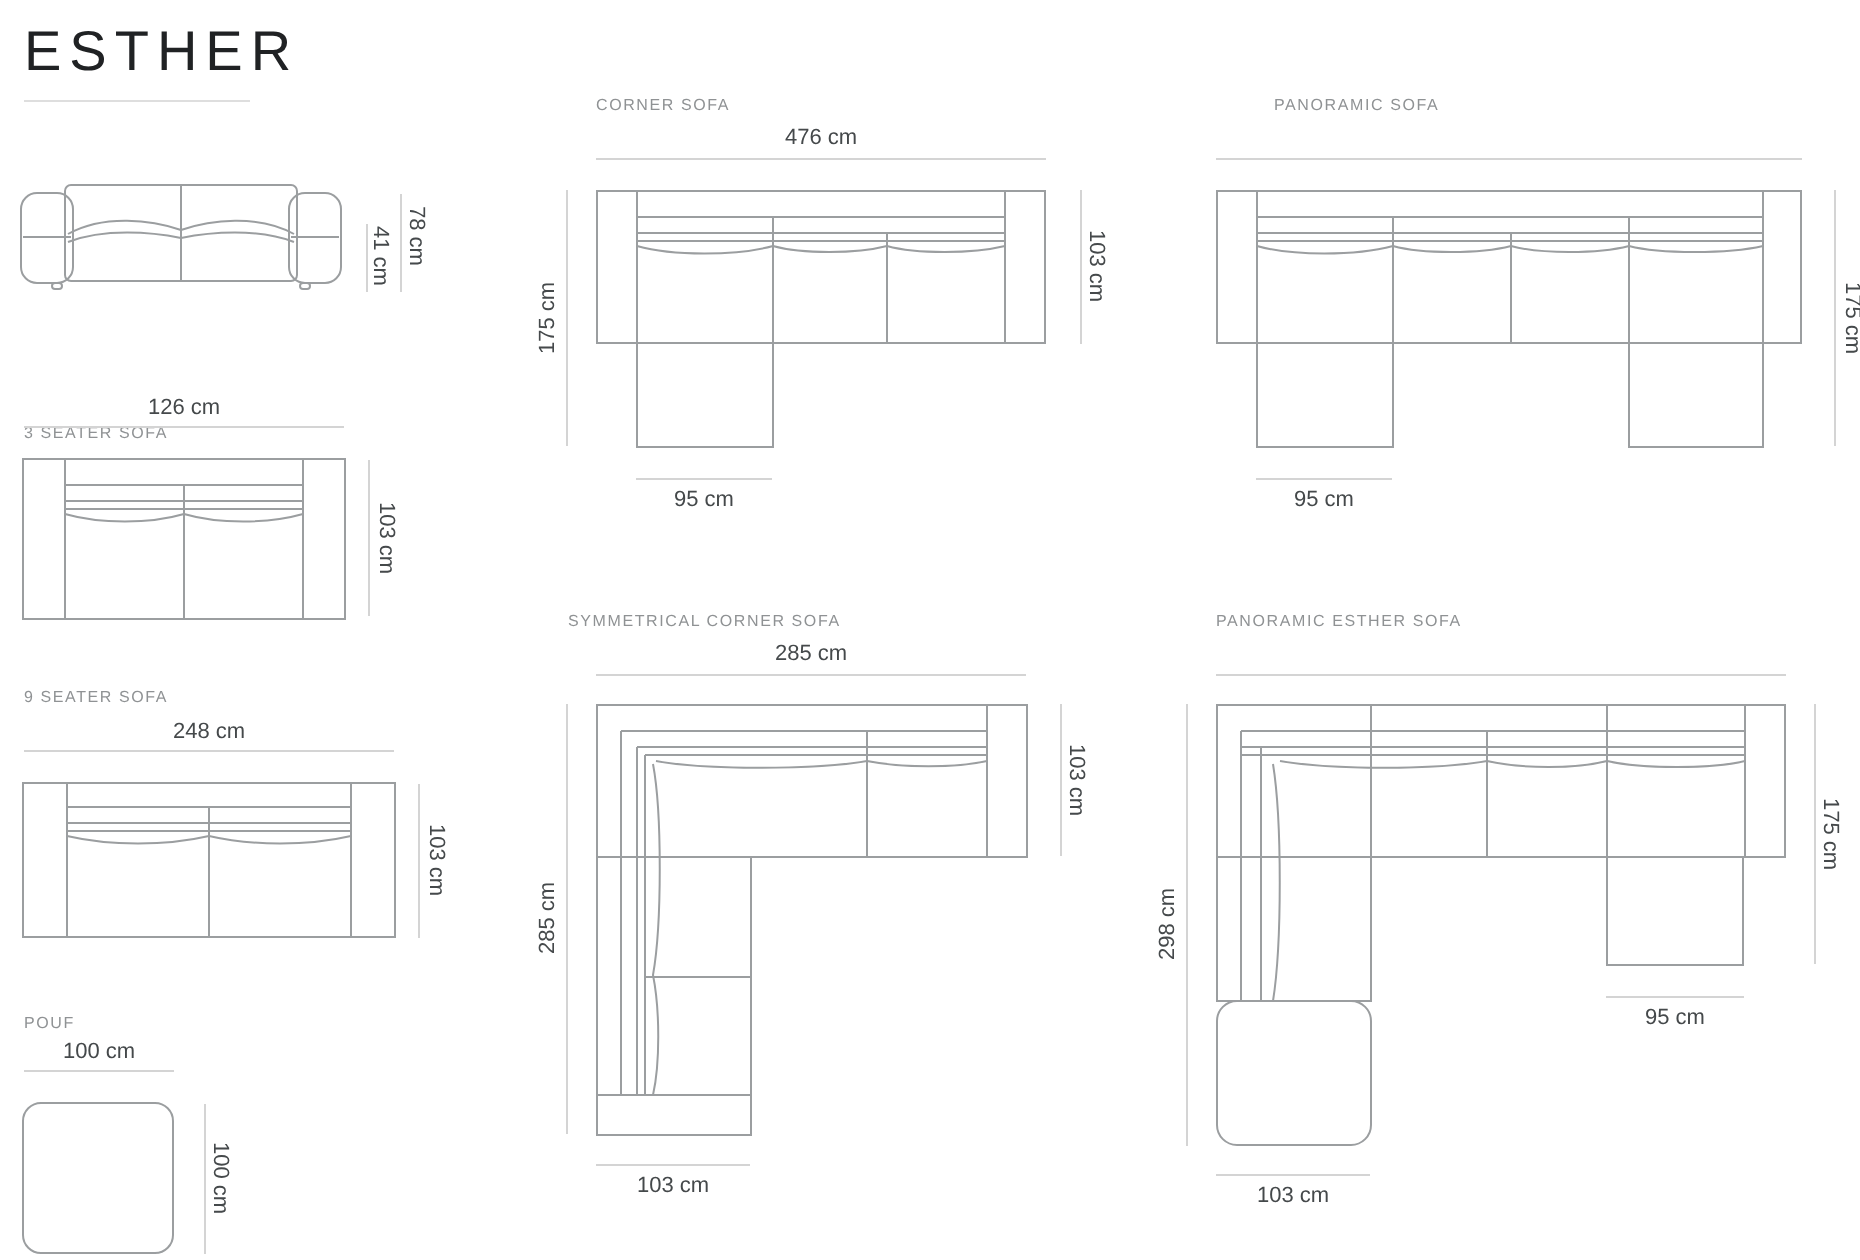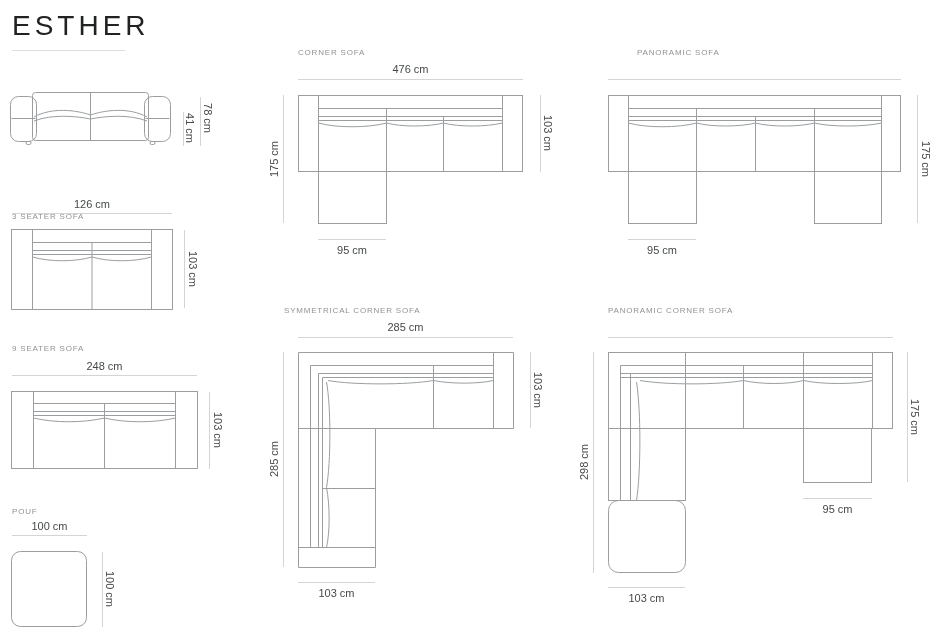--- a/index.html
+++ b/index.html
@@ -147,21 +147,21 @@
     <line x1="90.5" y1="15.5" x2="90.5" y2="78.5"></line>
     <line x1="149.5" y1="23.5" x2="149.5" y2="78.5"></line>
     <line x1="208.5" y1="15.5" x2="208.5" y2="78.5"></line>
     <path d="M22.5,30 C40,35 72,35 90.5,30 C105,34 134,34 149.5,30 C164,34 193,34 208.5,30 C224,34 258,34 275.5,30"></path>
   </svg>
   <div class="dl-v" style="left:917px;top:95px;height:128px;"></div>
   <div class="vlab" style="left:926px;top:159px;">175 cm</div>
   <div class="dl-h" style="left:628px;top:239px;width:68px;"></div>
   <div class="hlab" style="left:628px;top:244px;width:68px;">95 cm</div>
 
-  <div class="sec-label" style="left:608px;top:306px;">PANORAMIC CORNER SOFA</div>
+  <div class="sec-label" style="left:608px;top:306px;">PANORAMIC ESTHER SOFA</div>
   <div class="dl-h" style="left:608px;top:337px;width:285px;"></div>
   <svg style="left:606px;top:350px;" width="291" height="227" viewBox="0 0 291 227">
     <rect x="2.5" y="2.5" width="284" height="76"></rect>
     <line x1="266.5" y1="2.5" x2="266.5" y2="78.5"></line>
     <rect x="197.5" y="78.5" width="68" height="54"></rect>
     <rect x="2.5" y="2.5" width="77" height="148"></rect>
     <rect x="2.5" y="150.5" width="77" height="72" rx="10"></rect>
     <line x1="14.5" y1="15.5" x2="266.5" y2="15.5"></line>
     <line x1="14.5" y1="23.5" x2="266.5" y2="23.5"></line>
     <line x1="14.5" y1="27.5" x2="266.5" y2="27.5"></line>

